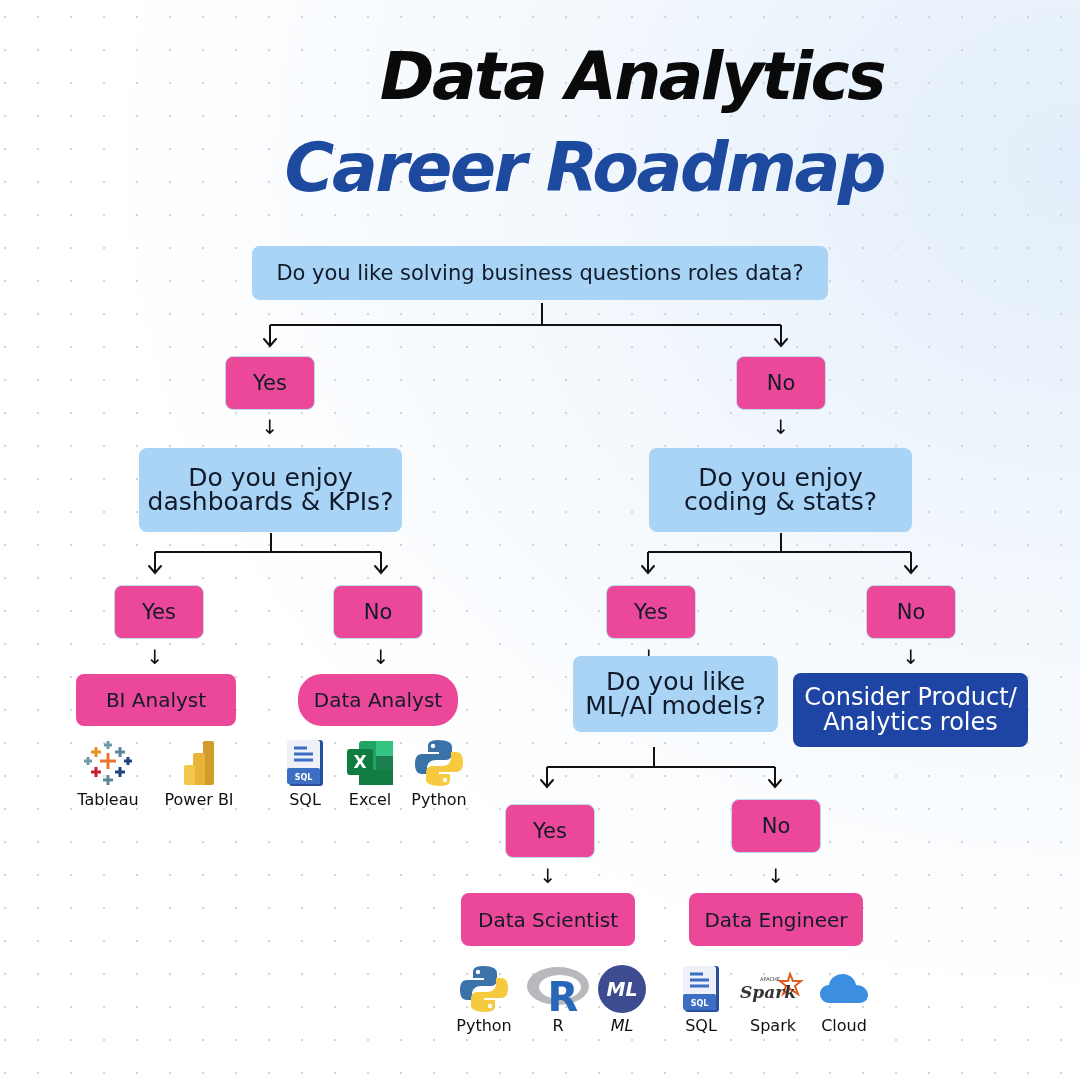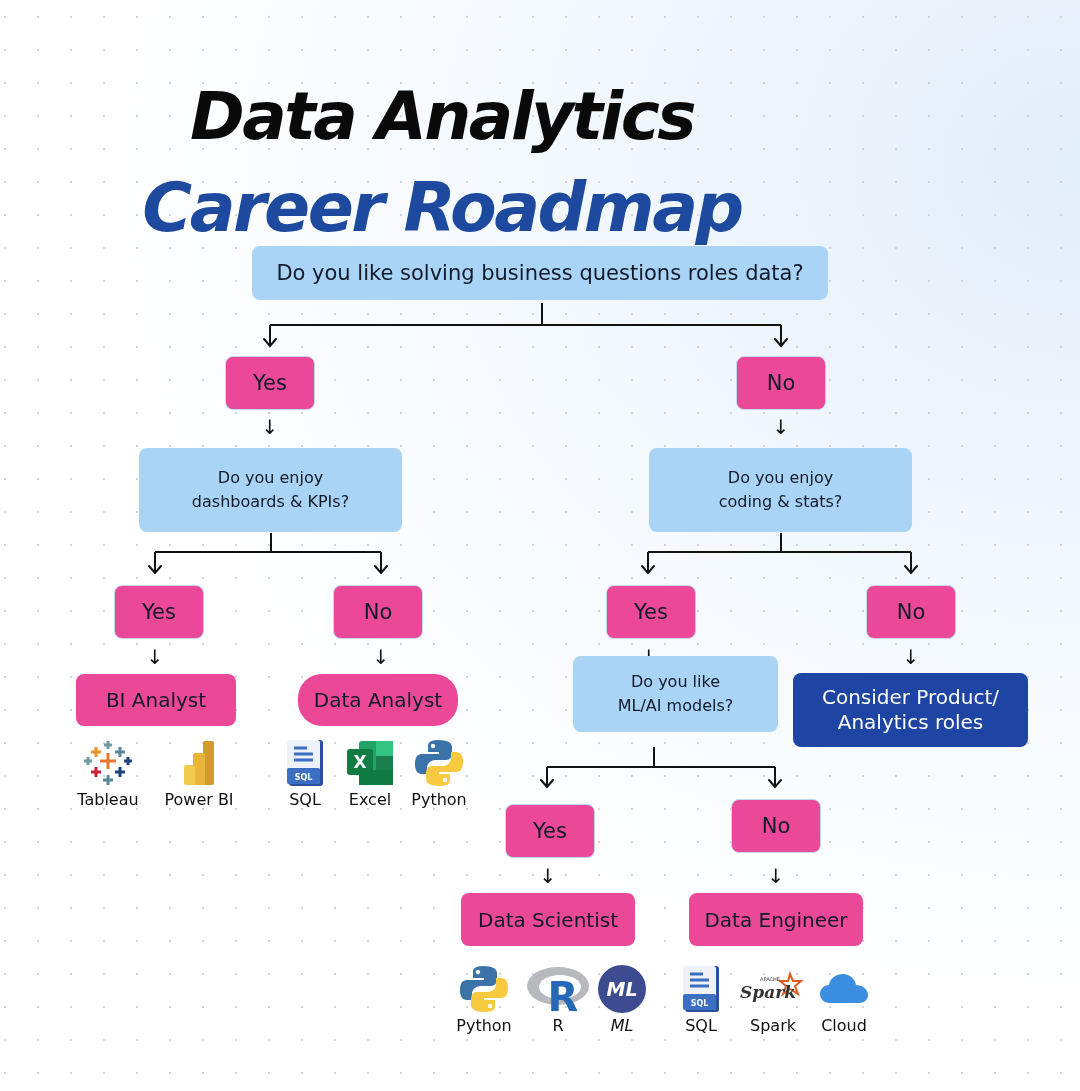--- a/index.html
+++ b/index.html
@@ -7,37 +7,36 @@
     width: 1080px; height: 1091px; position: relative; overflow: hidden;
     font-family: "Liberation Sans", "DejaVu Sans", sans-serif;
     background-color: #ffffff;
     background-image:
       radial-gradient(circle at 1px 1px, #d2d6dc 1.3px, transparent 1.6px),
       radial-gradient(ellipse at 100% 15%, #e2eefa 0%, rgba(236,244,252,0.6) 35%, rgba(255,255,255,0) 65%);
     background-size: 33px 33px, 100% 100%;
     background-position: 4px 16px, 0 0;
   }
   .title {
-    position: absolute; left: 0; width: 884px; text-align: center;
+    position: absolute; left: 0; width: 884px; text-align: right;
     font-family: "DejaVu Sans", sans-serif; font-weight: bold; font-style: italic;
     letter-spacing: -2.5px;
-    margin-top: 40px;
   }
   .t1 { top: 38px; font-size: 66px; color: #0a0a0a; }
   .t2 { top: 128px; font-size: 68px; color: #1d4a9e; font-style: italic; }
 
   .box {
     position: absolute; box-sizing: border-box; display: flex; align-items: center;
     justify-content: center; text-align: center; color: #111a2b;
     font-family: "DejaVu Sans", sans-serif; border-radius: 8px;
   }
-  .q { background: #a9d4f5; font-size: 16px; line-height: 24px; }
+  .q { background: #a9d4f5; font-size: 25px; line-height: 24px; }
   .ans { background: #ec4899; border: 1px solid #bcd9ee; font-size: 21px; border-radius: 8px; }
   .role { background: #ec4899; font-size: 20px; }
-  .dark { background: #1e45a3; color: #ffffff; font-size: 20px; line-height: 25px; }
+  .dark { background: #1e45a3; color: #ffffff; font-size: 24px; line-height: 25px; }
 
   .lines { position: absolute; left: 0; top: 0; }
   .arrow {
     position: absolute; font-size: 20px; color: #111; width: 30px; text-align: center;
     font-family: "DejaVu Sans", sans-serif; line-height: 20px;
   }
   .tool { position: absolute; width: 72px; text-align: center; }
   .tool .ic { height: 50px; display: flex; align-items: center; justify-content: center; }
   .tool .lbl { font-family: "DejaVu Sans", sans-serif; font-size: 16px; color: #111; margin-top: 2px; }
 </style>

